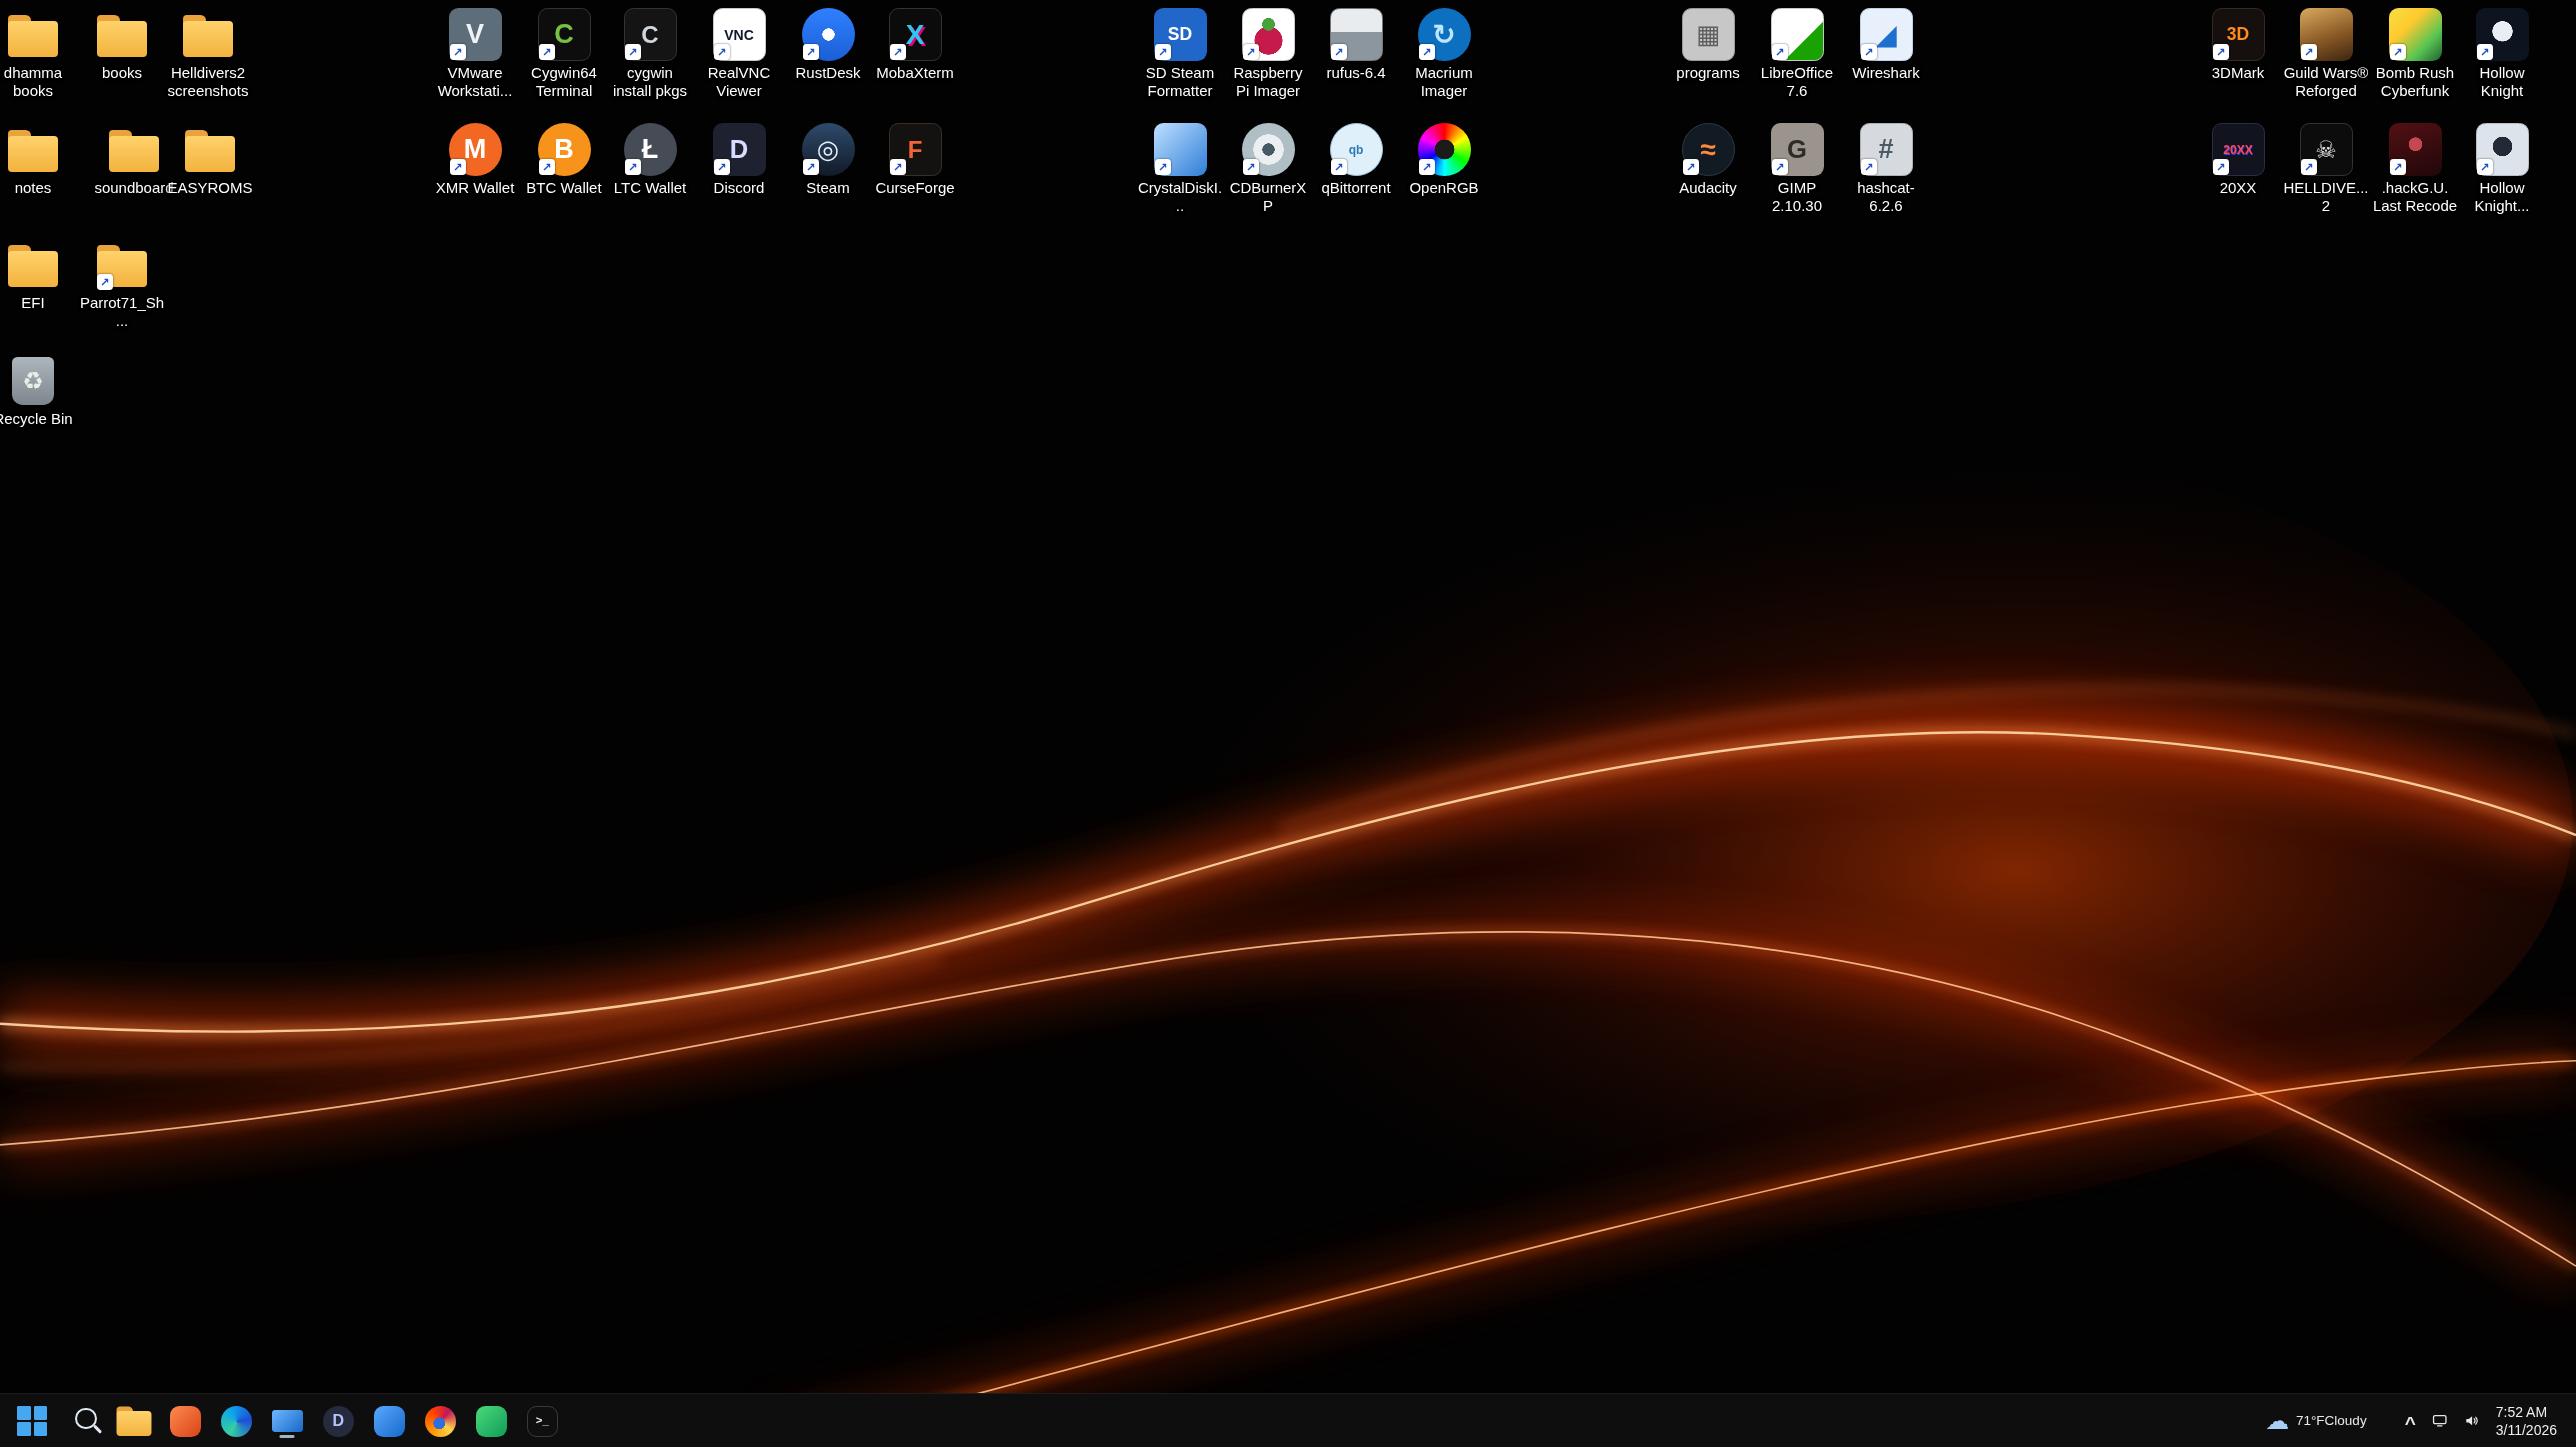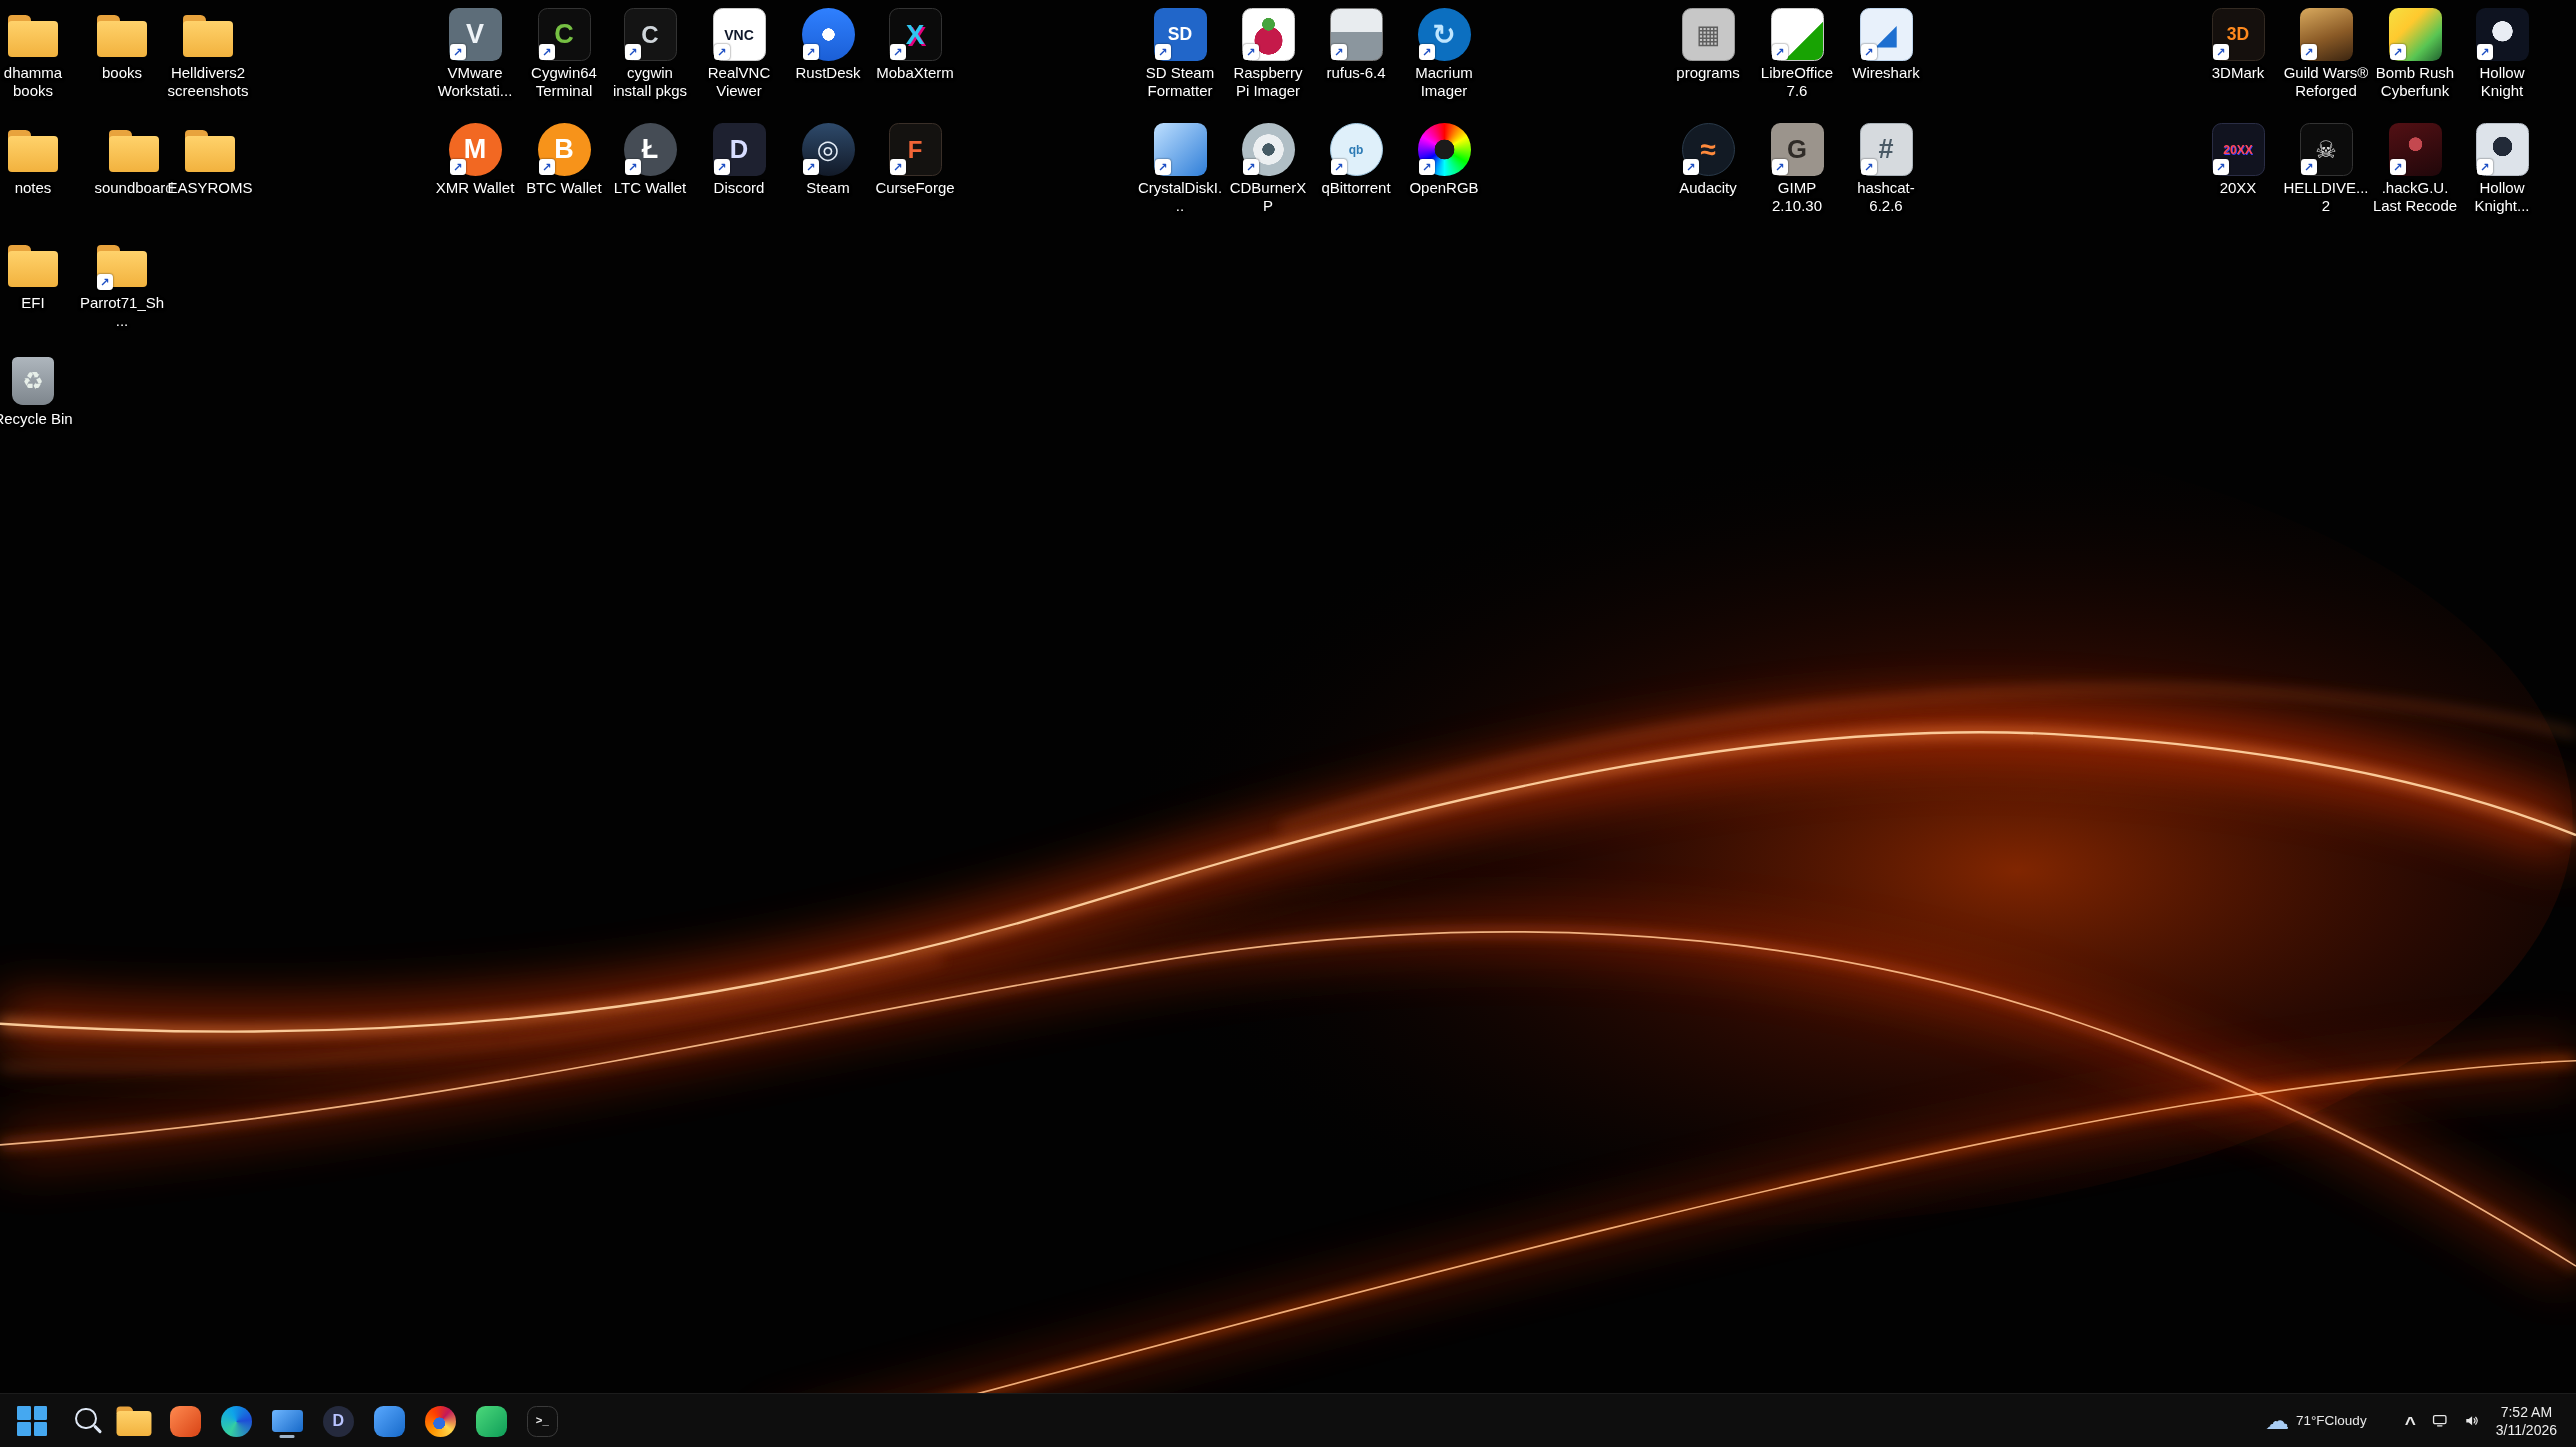--- a/index.html
+++ b/index.html
@@ -46,21 +46,21 @@
   .monitor::after{content:"";position:absolute;left:50%;bottom:-6.7px;transform:translateX(-50%);width:15px;height:3.4px;border-radius:1.3px;background:#9fb3c8}
   .firefox{background:
       radial-gradient(circle at 46% 56%, #2f6de1 0 24%, transparent 25%),
       conic-gradient(from 130deg, #ffd54a, #ff9500 25%, #ff3d00 55%, #c2185b 75%, #ffd54a)}
   .tb-right{margin-left:auto;display:flex;align-items:center;gap:15px;padding-right:19px}
   .tb-weather{display:flex;align-items:center;gap:6.7px;margin-right:23px}
   .cloud{font-size:24px;color:#a9cdf4;line-height:1}
   .wx{display:flex;font-size:13.5px;color:#e9e9e9;line-height:1.25}
   .tb-chevron{color:#e9e9e9;font-size:19px;font-weight:bold;transform:translateY(2.7px)}
   .tb-ico{display:flex;align-items:center;justify-content:center}
-  .tb-clock{display:flex;flex-direction:column;align-items:center;font-size:14px;color:#eee;line-height:1.3}
+  .tb-clock{display:flex;flex-direction:column;align-items:flex-start;font-size:14px;color:#eee;line-height:1.3}
 </style>
 </head>
 <body>
 
 <div class="desktop">
 
   <svg class="wallpaper" viewBox="0 0 3825 2150" preserveAspectRatio="none" xmlns="http://www.w3.org/2000/svg">
     <defs>
       <radialGradient id="gl" cx="0.67" cy="0.56" r="0.55">
         <stop offset="0" stop-color="#ff4a00" stop-opacity="0.5"></stop>

